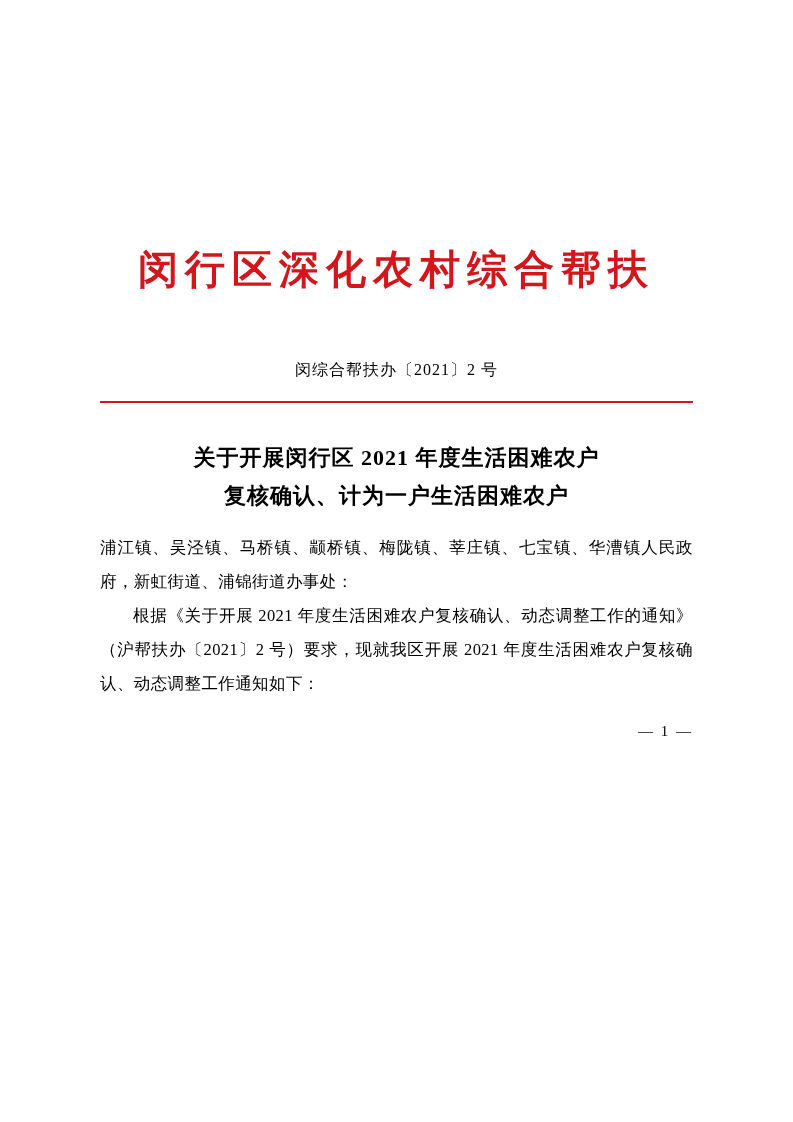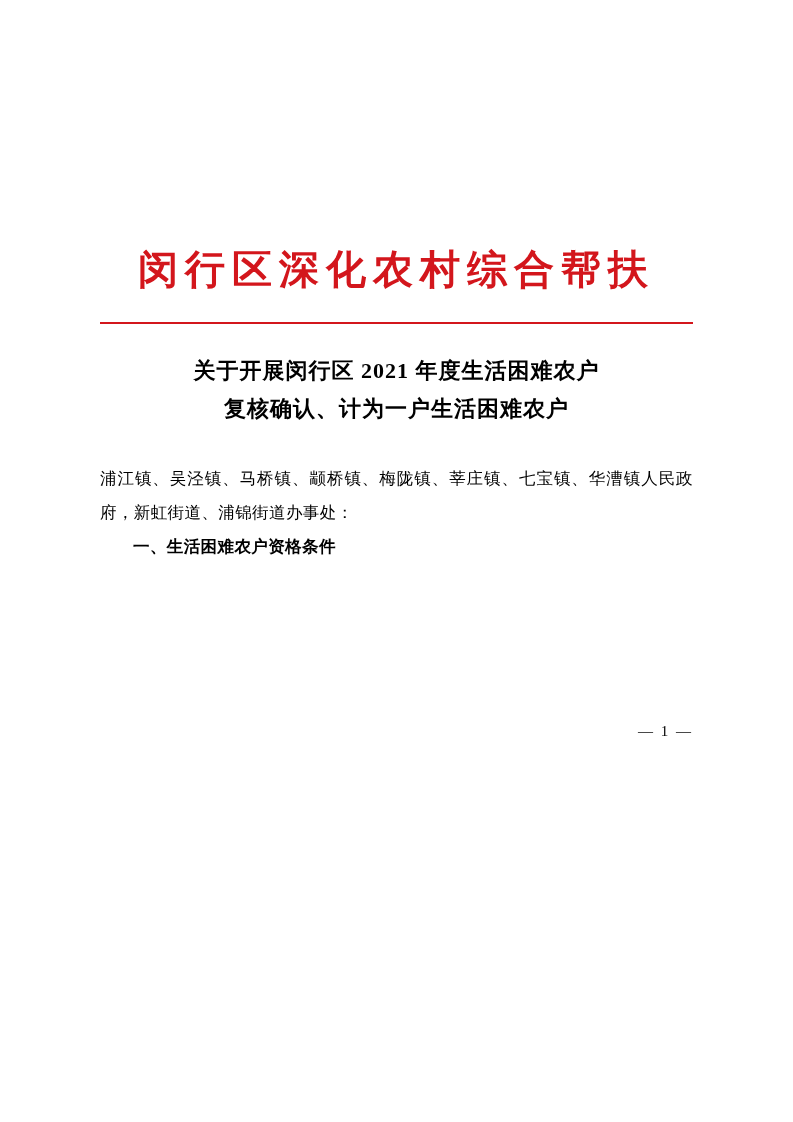--- a/index.html
+++ b/index.html
@@ -43,33 +43,33 @@
     letter-spacing: 1px;
     font-family: "Liberation Serif", "DejaVu Serif", serif;
   }
   .red-rule {
     margin-top: 20px;
     height: 2px;
     background: #d3161c;
     width: 100%;
   }
   .doc-title {
-    margin-top: 28px;
+    margin-top: 36px;
     text-align: center;
     font-size: 22px;
     font-weight: bold;
     line-height: 38px;
     letter-spacing: 1px;
   }
   .doc-title .t-line {
     display: block;
     white-space: nowrap;
   }
   .body-text {
-    margin-top: 34px;
+    margin-top: 16px;
     font-size: 16.5px;
     line-height: 34px;
     text-align: justify;
     text-justify: inter-ideograph;
     letter-spacing: 0.4px;
   }
   .body-text p {
     margin: 0;
   }
   .indent2 {
@@ -89,28 +89,29 @@
 </style>
 </head>
 <body>
 
 <div class="page">
 
   <div class="doc-header">
     <div class="line">闵行区深化农村综合帮扶</div>
   </div>
 
+  <div class="doc-number">闵综合帮扶办〔2021〕2 号</div>
 
   <div class="red-rule"></div>
 
   <div class="doc-title">
     <span class="t-line">关于开展闵行区 2021 年度生活困难农户</span>
     <span class="t-line">复核确认、计为一户生活困难农户</span>
   </div>
 
   <div class="body-text">
     <p>浦江镇、吴泾镇、马桥镇、颛桥镇、梅陇镇、莘庄镇、七宝镇、华漕镇人民政府，新虹街道、浦锦街道办事处：</p>
-    <p class="heading-p">一、生活困难农户资格条件</p>
+    <p class="indent2">根据《关于开展 2021 年度生活困难农户复核确认、动态调整工作的通知》（沪帮扶办〔2021〕2 号）要求，现就我区开展 2021 年度生活困难农户复核确认、动态调整工作通知如下：</p>
   </div>
 
   <div class="page-number">— 1 —</div>
 
 </div>
 
 </body></html>

